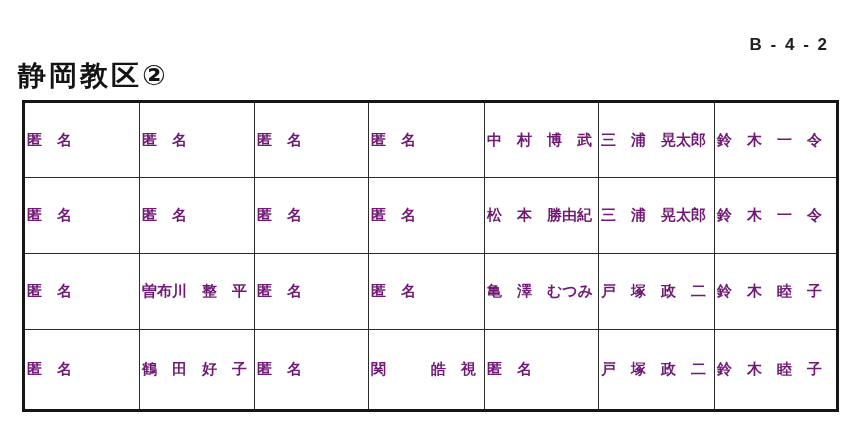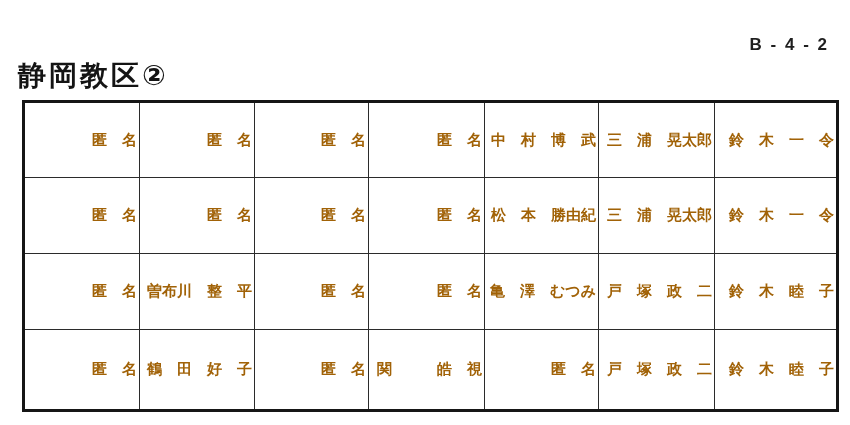--- a/index.html
+++ b/index.html
@@ -47,25 +47,25 @@
     border: 3px solid #161616;
   }
   table.name-table tr {
     height: 76px;
   }
   table.name-table tr:last-child {
     height: 81px;
   }
   table.name-table td {
     border: 1px solid #2b2b2b;
-    text-align: right;
+    text-align: left;
     vertical-align: middle;
     font-size: 15px;
     font-weight: 600;
-    color: #a16207;
+    color: #701a75;
     padding: 0 2px;
     white-space: pre;
     overflow: hidden;
   }
 </style>
 </head>
 <body>
 
 <div class="page">
 

